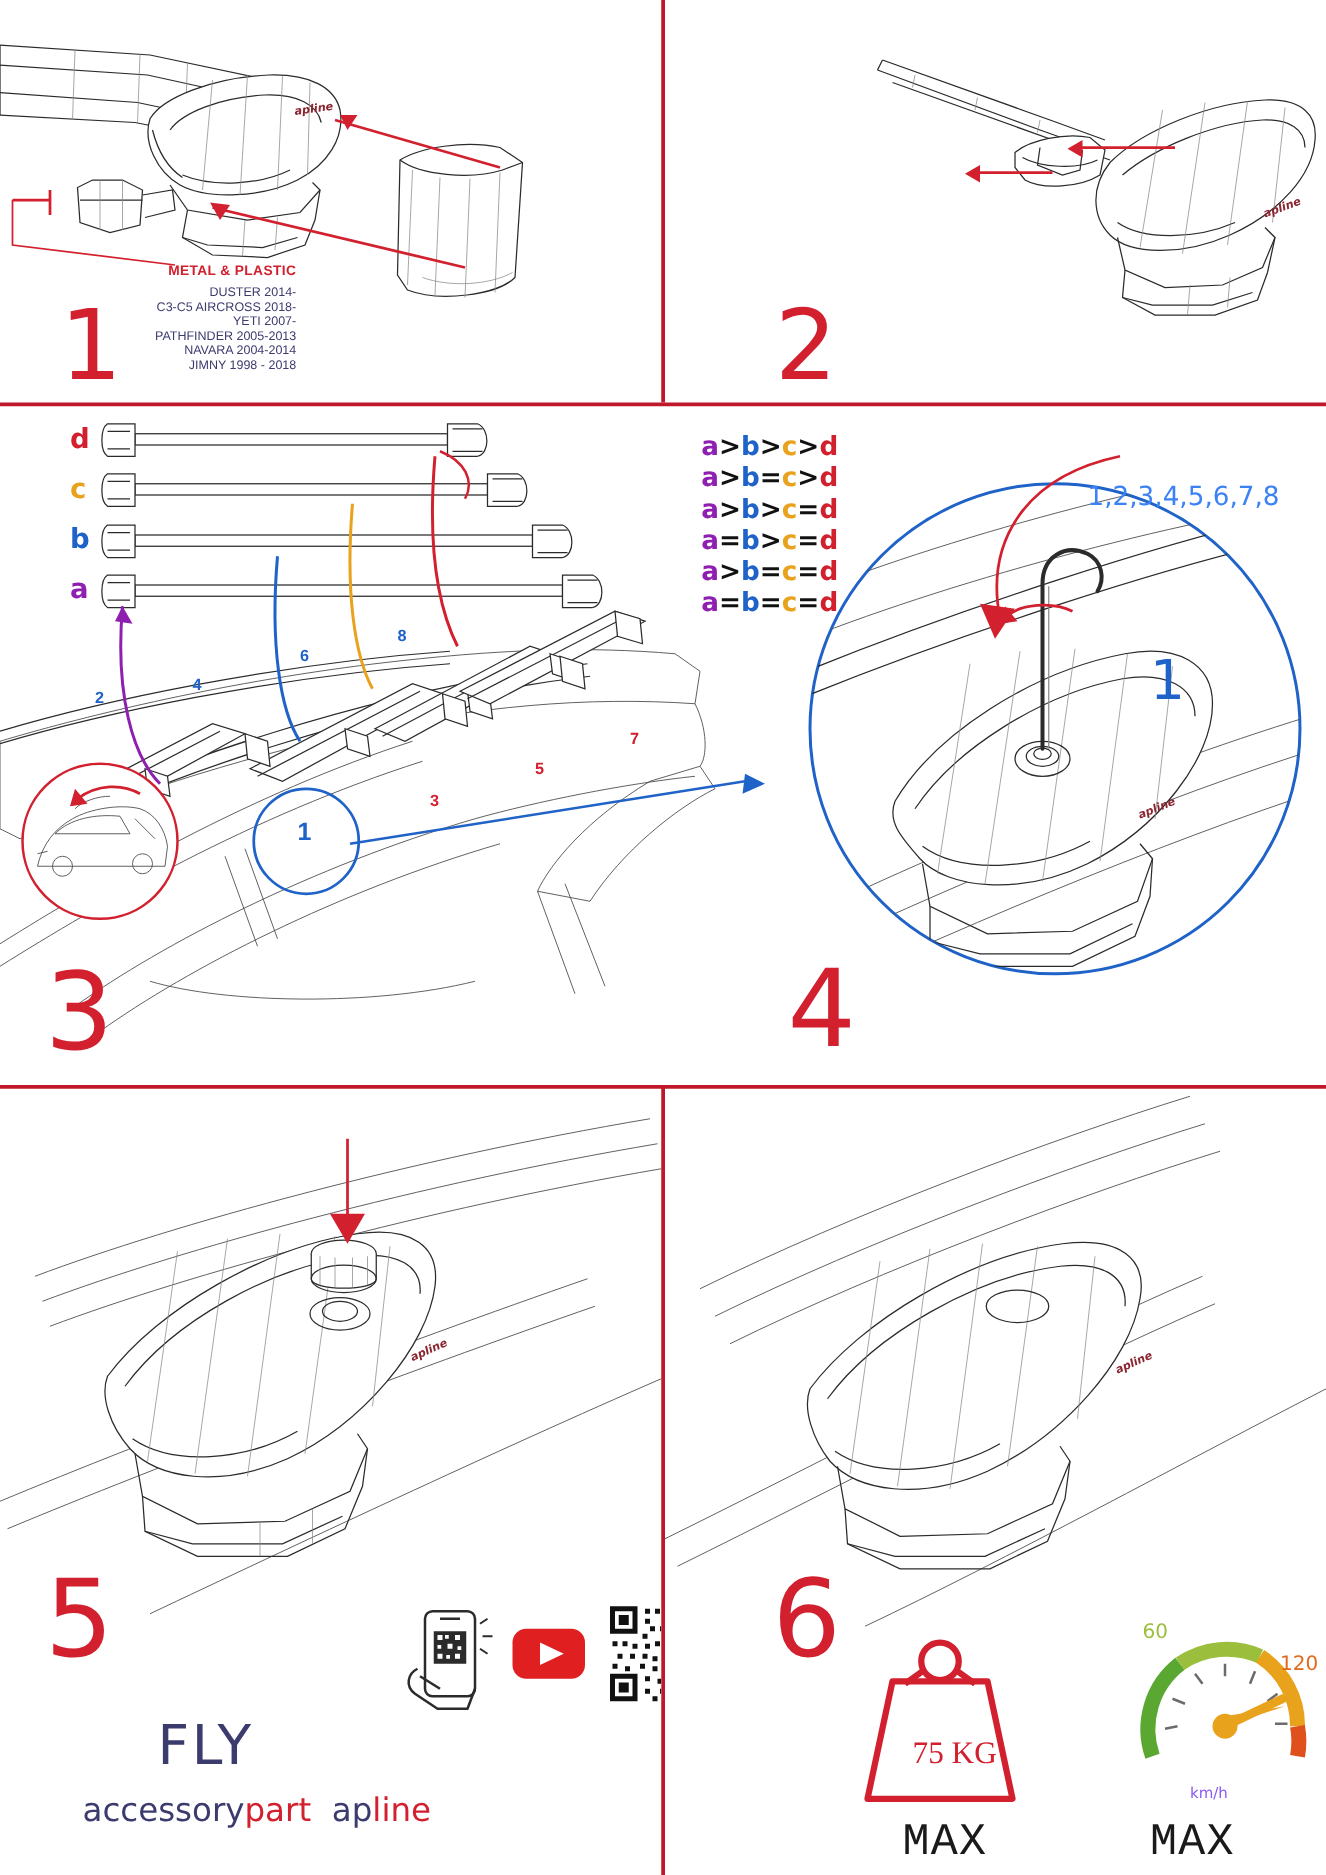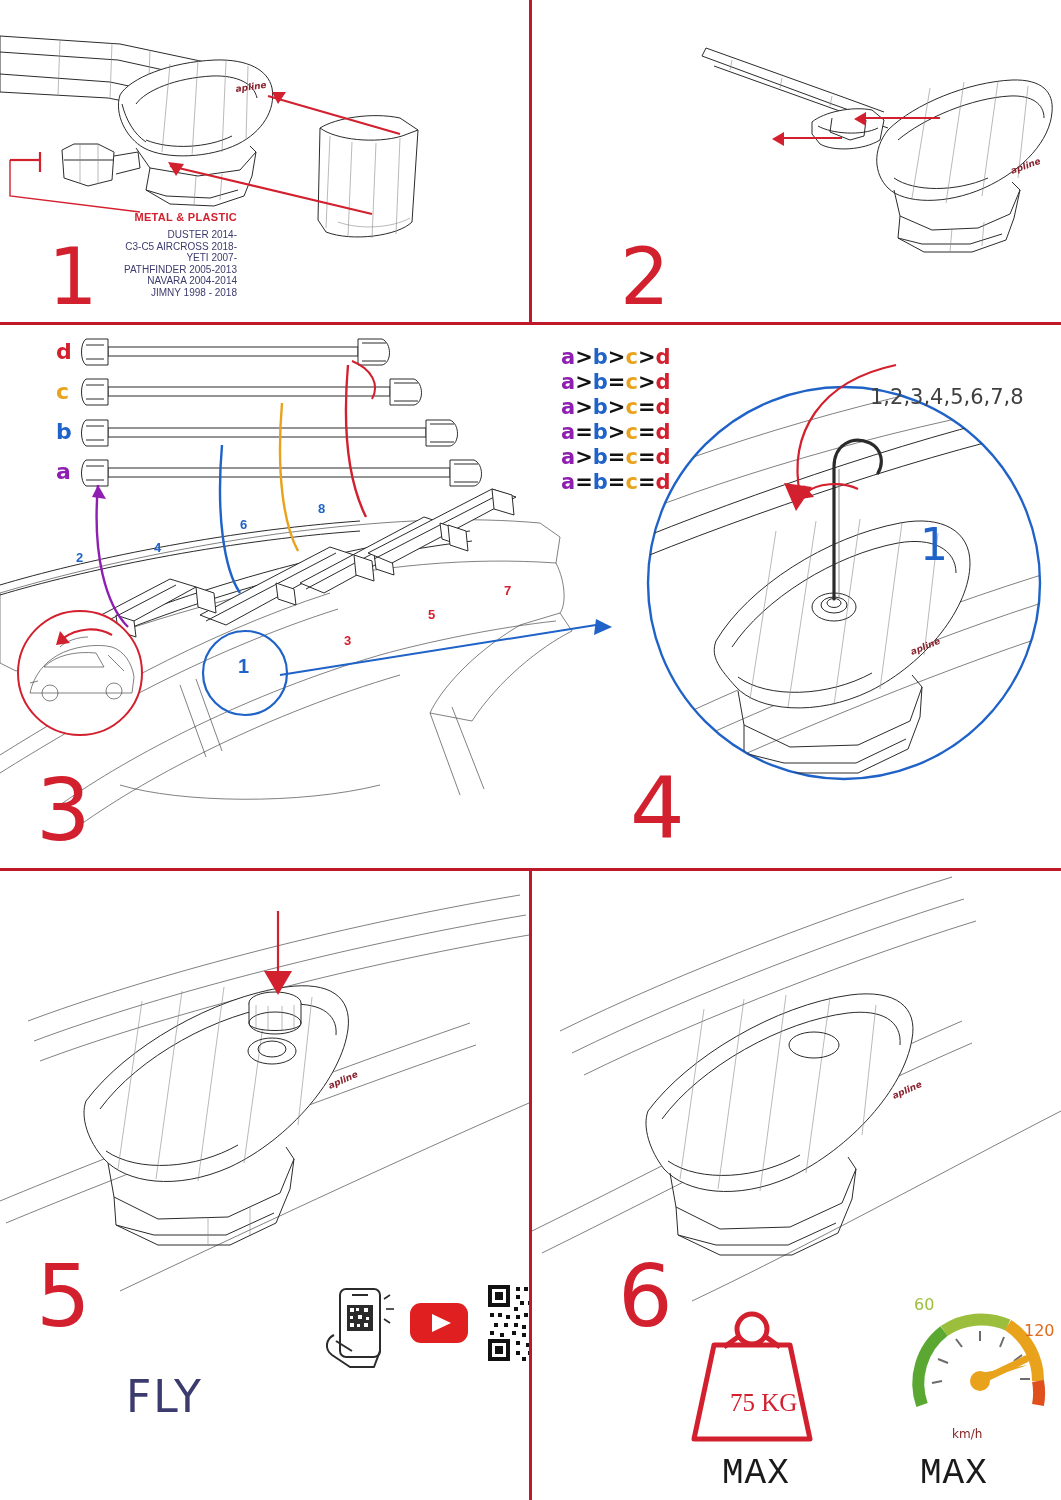--- a/index.html
+++ b/index.html
@@ -88,21 +88,21 @@
   .ineq .a { color: #8f1fb0; }
   .ineq .b { color: #1f62c8; }
   .ineq .c { color: #e8a21c; }
   .ineq .d { color: #d3202e; }
   .ineq .op { color: #111111; }
 
   .seq {
     position: absolute;
     font-size: 21px;
     font-weight: 500;
-    color: #404040;
+    color: #3b82f6;
     white-space: nowrap;
     font-family: "DejaVu Sans", sans-serif;
   }
 
   
   .callnum {
     position: absolute;
     font-size: 13px;
     font-weight: bold;
     color: #1f62c8;
@@ -142,21 +142,21 @@
     position: absolute;
     font-family: Liberation Serif, serif;
     font-size: 25px;
     color: #d3202e;
     font-weight: 500;
   }
   .kmh {
     position: absolute;
     font-family: "DejaVu Sans", sans-serif;
     font-size: 12px;
-    color: #7f1d1d;
+    color: #8b5cf6;
   }
   .gaugenum {
     position: absolute;
     font-family: "DejaVu Sans", sans-serif;
     font-size: 16px;
   }
   .g60 { color: #9bbf3c; }
   .g120 { color: #e06a1c; }
 
   svg { display: block; }
@@ -662,20 +662,23 @@
             <rect x="70" y="66" width="4" height="4"></rect>
           <rect x="34" y="72" width="4" height="4"></rect>
             <rect x="46" y="72" width="4" height="4"></rect>
             <rect x="56" y="72" width="4" height="4"></rect>
         </g>
       </g>
     </svg>
 
     <div class="stepnum" style="left:36px;top:382px;font-size:86px;">5</div>
     <div class="fly" style="left:126px;top:500px;">FLY</div>
+    <div class="brandline" style="left:66px;top:563px;">
+      <span class="accessory">accessory</span><span class="part">part</span><span>&nbsp;&nbsp;</span><span class="ap">ap</span><span class="line">line</span>
+    </div>
   </div>
 
   <div class="panel" style="left:532px;top:871px;width:529px;height:629px;">
     <svg width="529" height="629" viewBox="0 0 529 629">
 
       <g class="ln-thin">
         <path d="M28 160 C150 100, 310 40, 420 6"></path>
         <path d="M40 182 C162 122, 322 62, 432 28"></path>
         <path d="M52 204 C174 144, 334 84, 444 50"></path>
         <path d="M0 360 C130 296, 300 206, 430 150"></path>

